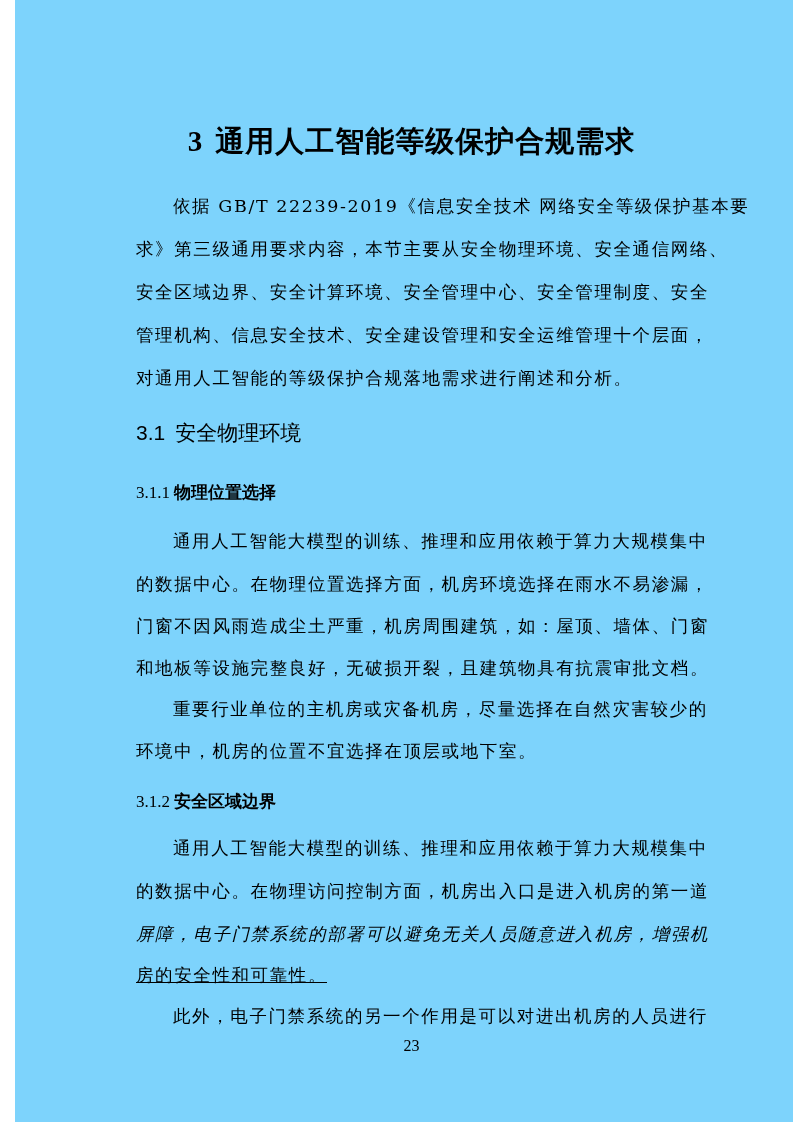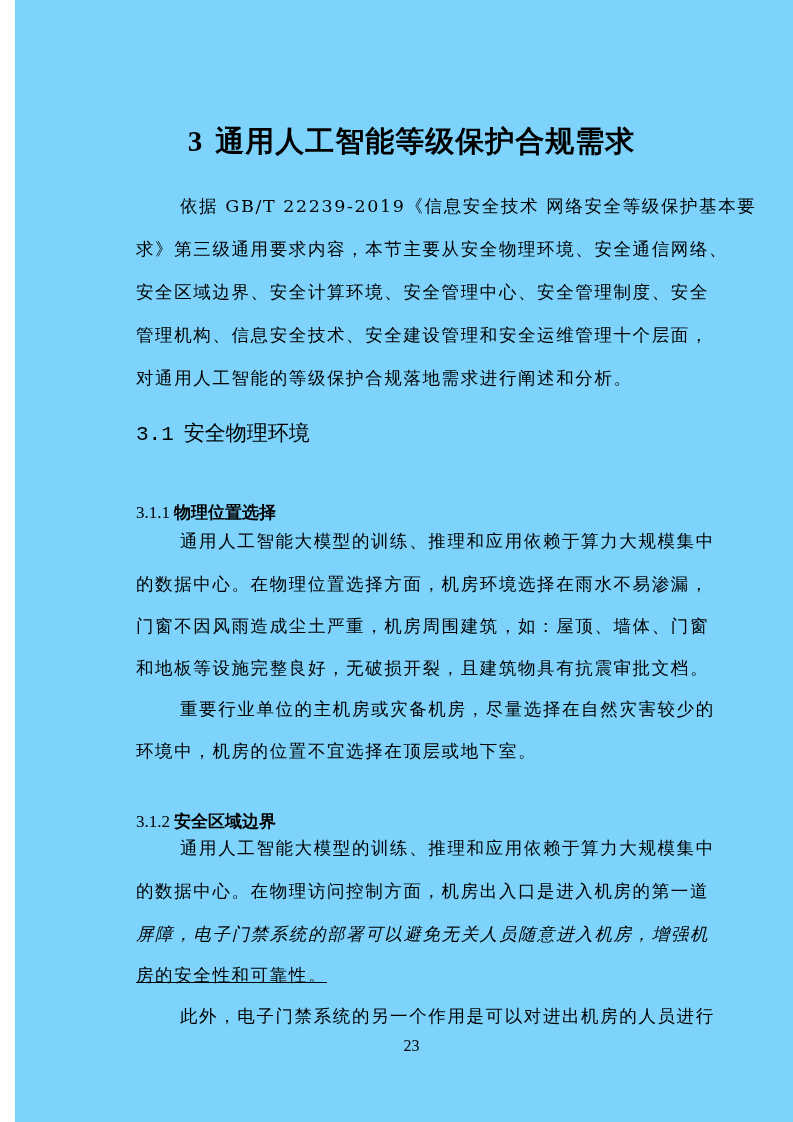--- a/index.html
+++ b/index.html
@@ -30,21 +30,20 @@
       white-space: nowrap;
       font-size: 17.5px;
       line-height: 24px;
       letter-spacing: 1.6px;
       text-align: justify;
       text-align-last: justify;
     }
     .line.first {
       left: 158px;
       width: 515px;
-      margin-left: 7px;
     }
     .line.last {
       text-align-last: left;
       width: auto;
     }
     .chapter-title {
       position: absolute;
       left: 0;
       width: 793px;
       top: 121px;
@@ -62,31 +61,30 @@
     .h2 {
       position: absolute;
       left: 121px;
       top: 418px;
       font-family: "DejaVu Sans", "Liberation Sans", sans-serif;
       font-size: 21px;
       line-height: 30px;
       font-weight: normal;
     }
     .h2 .num {
-      font-family: Liberation Mono, monospace;
+      font-family: Liberation Sans, sans-serif;
       margin-right: 10px;
     }
     .h3 {
       position: absolute;
       left: 121px;
       font-family: "DejaVu Sans", "Liberation Sans", sans-serif;
       font-size: 17px;
       line-height: 24px;
       font-weight: bold;
-      margin-top: 20px;
     }
     .h3 .num {
       font-family: "Liberation Serif", "DejaVu Serif", serif;
       font-weight: normal;
       margin-right: 4px;
     }
     .page-number {
       position: absolute;
       left: 0;
       width: 793px;

